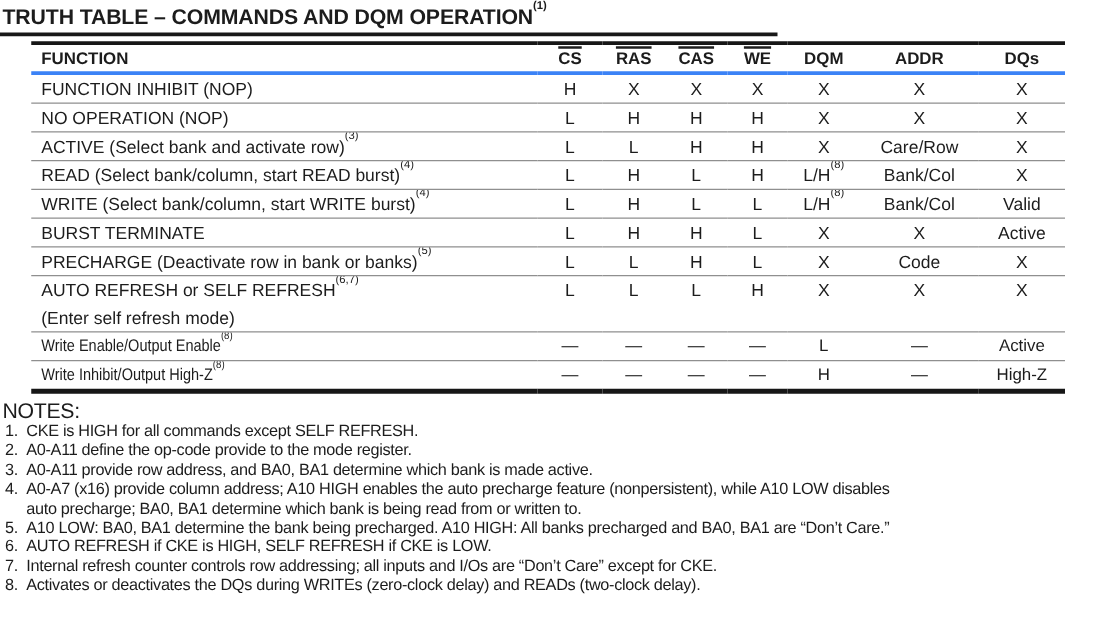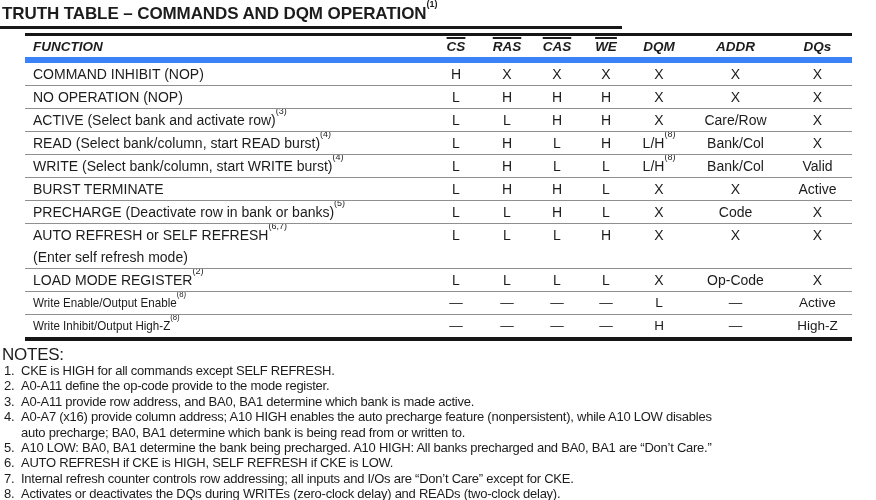--- a/index.html
+++ b/index.html
@@ -18,21 +18,21 @@
   .title sup, sup{
     font-size:9px;position:relative;top:-5px;letter-spacing:0;line-height:0;
   }
   
   table{
     border-collapse:collapse;table-layout:fixed;width:827px;
     margin:4px 0 0 25px;
     border-top:3px solid #161616;
     border-bottom:4px solid #161616;
   }
-  thead tr{border-bottom:6px solid #3b82f6;font-style:italic;}
+  thead tr{border-bottom:3px solid #3b82f6;}
   tbody tr{border-bottom:1.5px solid #8f8f8f;}
   tbody tr:last-child{border-bottom:none;}
   th,td{
     padding:0;margin:0;font-size:14px;line-height:22px;vertical-align:top;
     text-align:center;white-space:pre-wrap;overflow:hidden;
   }
   th{font-size:13.5px;font-weight:bold;line-height:21px;}
   th.fn,td.fn{text-align:left;padding-left:8px;}
   .ovl{text-decoration:overline;text-decoration-thickness:1.5px;margin-top:20px;}
   .fn-inner{display:inline-block;}
@@ -70,21 +70,21 @@
         <th><span class="ovl">RAS</span></th>
         <th><span class="ovl">CAS</span></th>
         <th><span class="ovl">WE</span></th>
         <th><span>DQM</span></th>
         <th><span>ADDR</span></th>
         <th><span>DQs</span></th>
       </tr>
   </thead>
   <tbody id="table-body">
       <tr>
-        <td class="fn"><span class="fn-inner">COMMAND INHIBIT (NOP)</span></td>
+        <td class="fn"><span class="fn-inner">FUNCTION INHIBIT (NOP)</span></td>
         <td>H</td>
         <td>X</td>
         <td>X</td>
         <td>X</td>
         <td>X</td>
         <td>X</td>
         <td>X</td>
       </tr>
       <tr>
         <td class="fn"><span class="fn-inner">NO OPERATION (NOP)</span></td>
@@ -149,30 +149,20 @@
       <tr>
         <td class="fn"><span class="fn-inner">AUTO REFRESH or SELF REFRESH<sup>(6,7)</sup><br>(Enter self refresh mode)</span></td>
         <td>L</td>
         <td>L</td>
         <td>L</td>
         <td>H</td>
         <td>X</td>
         <td>X</td>
         <td>X</td>
       </tr>
-      <tr>
-        <td class="fn"><span class="fn-inner">LOAD MODE REGISTER<sup>(2)</sup></span></td>
-        <td>L</td>
-        <td>L</td>
-        <td>L</td>
-        <td>L</td>
-        <td>X</td>
-        <td>Op-Code</td>
-        <td>X</td>
-      </tr>
       <tr class="narrow">
         <td class="fn"><span class="fn-inner">Write Enable/Output Enable<sup>(8)</sup></span></td>
         <td>—</td>
         <td>—</td>
         <td>—</td>
         <td>—</td>
         <td>L</td>
         <td>—</td>
         <td>Active</td>
       </tr>

